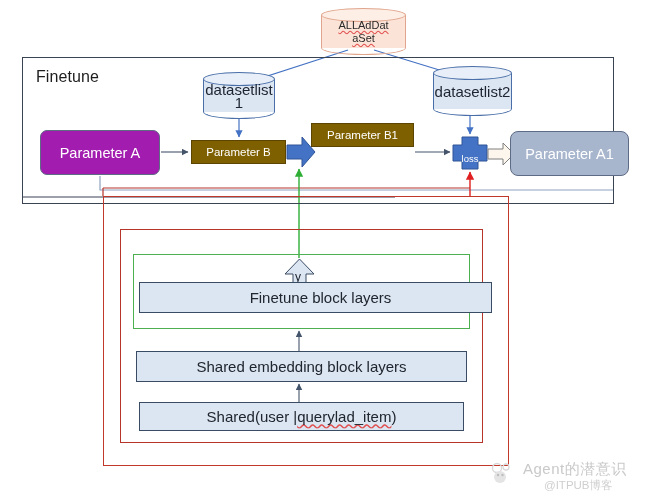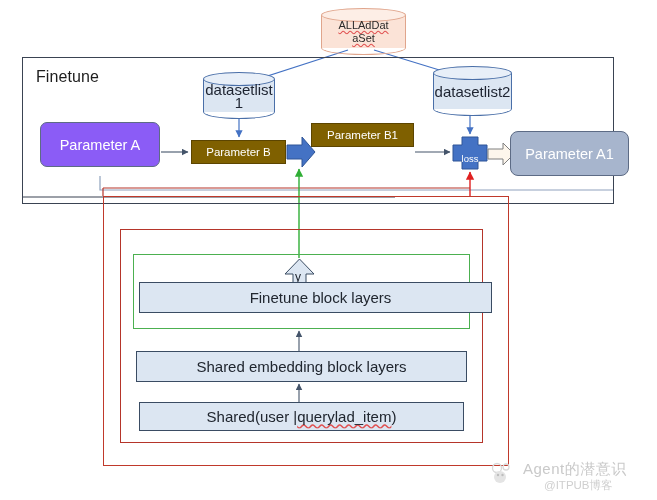--- a/index.html
+++ b/index.html
@@ -75,23 +75,23 @@
   .sq-red { text-decoration: underline wavy #e05050; text-decoration-skip-ink: none; }
 
   
   #datasetlist1 { left: 203px; top: 72px; width: 72px; height: 47px; }
   #datasetlist2 { left: 433px; top: 66px; width: 79px; height: 50px; }
   #datasetlist1 .body, #datasetlist2 .body { background: #dce6f2; }
   #datasetlist1 .top, #datasetlist2 .top { background: #e8eff8; }
 
   
   #param-a {
-    left: 40px; top: 122px;
+    left: 40px; top: 130px;
     width: 120px; height: 45px;
-    background: #8b5cf6;
+    background: #a21caf;
     border: 1.2px solid #5d6b85;
     border-radius: 7px;
     display: flex; align-items: center; justify-content: center;
     color: #ffffff; font-size: 14.5px;
     box-sizing: border-box;
   }
   #param-a1 {
     left: 510px; top: 131px;
     width: 119px; height: 45px;
     background: #a7b5cd;

